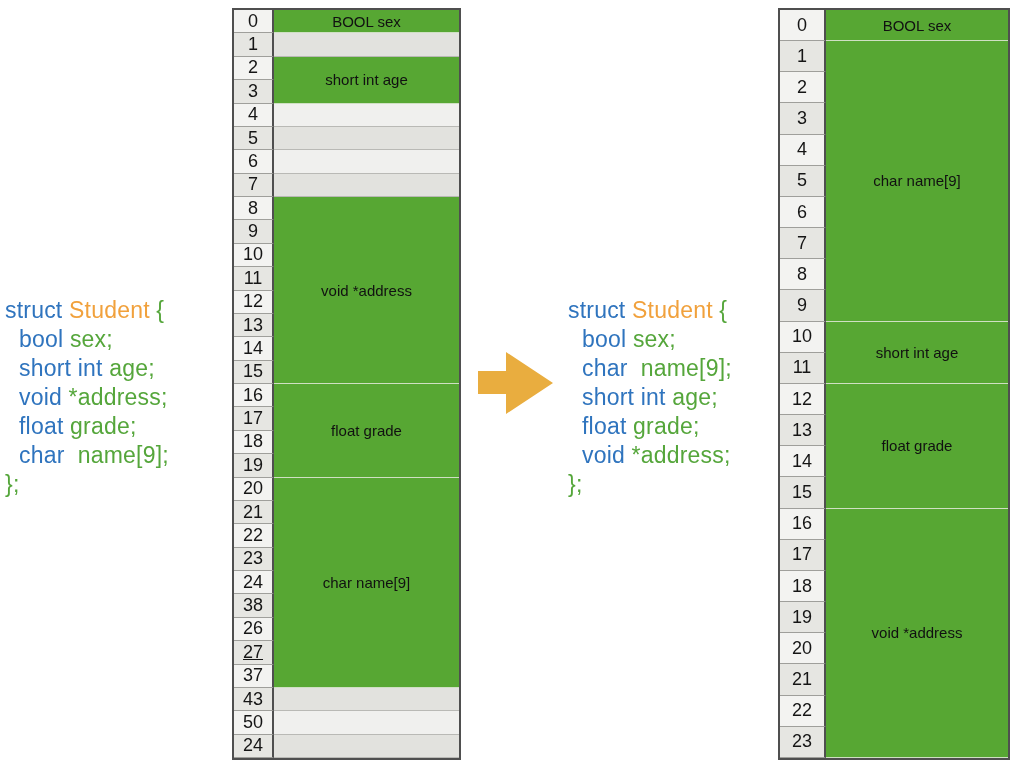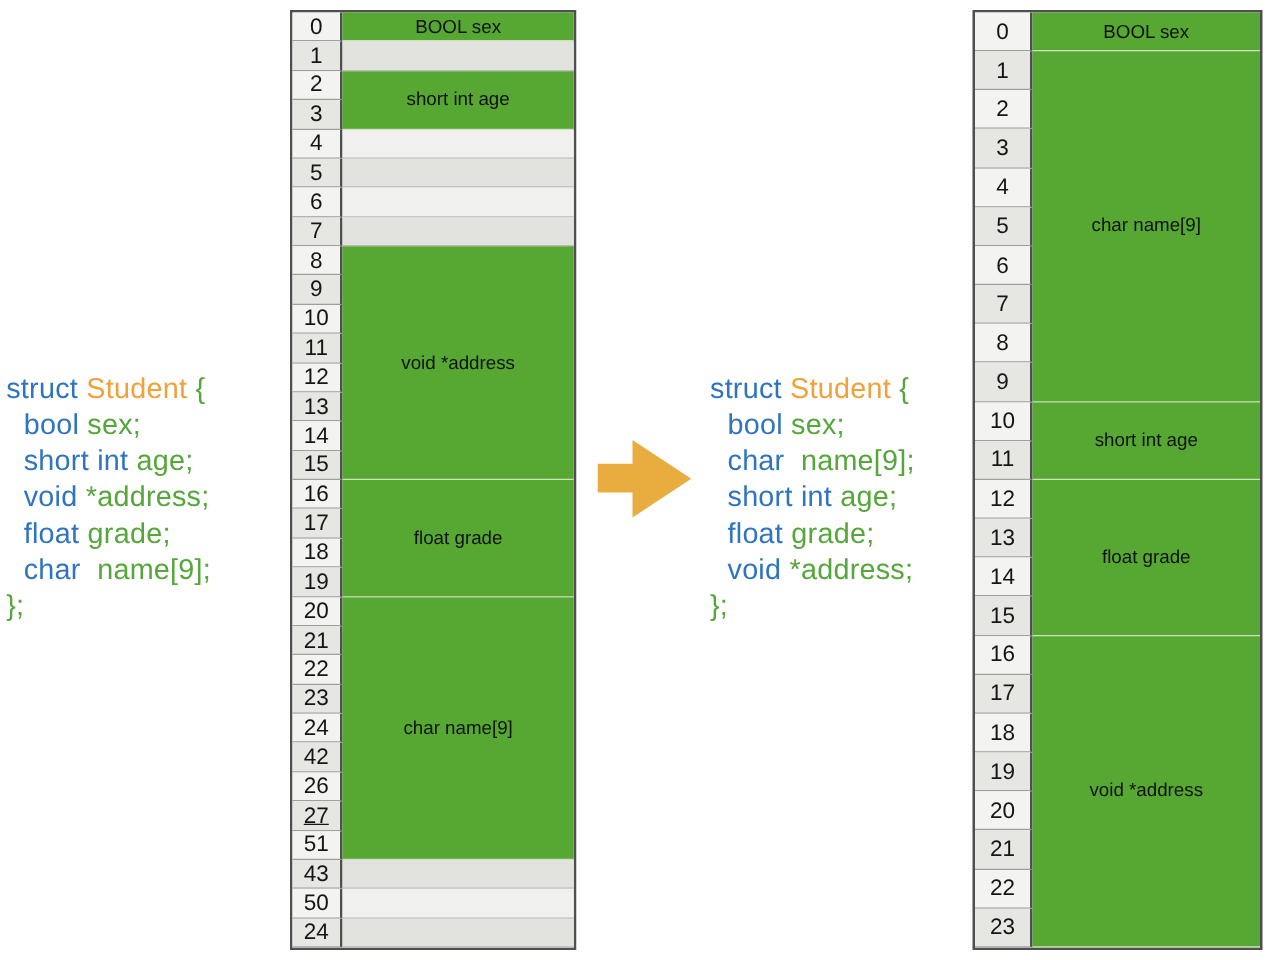--- a/index.html
+++ b/index.html
@@ -106,24 +106,24 @@
       <div class="byte-num odd" style="grid-row: 16 / 17;">15</div>
       <div class="byte-num even" style="grid-row: 17 / 18;">16</div>
       <div class="byte-num odd" style="grid-row: 18 / 19;">17</div>
       <div class="byte-num even" style="grid-row: 19 / 20;">18</div>
       <div class="byte-num odd" style="grid-row: 20 / 21;">19</div>
       <div class="byte-num even" style="grid-row: 21 / 22;">20</div>
       <div class="byte-num odd" style="grid-row: 22 / 23;">21</div>
       <div class="byte-num even" style="grid-row: 23 / 24;">22</div>
       <div class="byte-num odd" style="grid-row: 24 / 25;">23</div>
       <div class="byte-num even" style="grid-row: 25 / 26; text-align: right;">24</div>
-      <div class="byte-num odd" style="grid-row: 26 / 27;">42</div>
+      <div class="byte-num odd" style="grid-row: 26 / 27;">38</div>
       <div class="byte-num even" style="grid-row: 27 / 28;">26</div>
       <div class="byte-num odd" style="grid-row: 28 / 29; text-decoration: underline;">27</div>
-      <div class="byte-num even" style="grid-row: 29 / 30;">51</div>
+      <div class="byte-num even" style="grid-row: 29 / 30;">37</div>
       <div class="byte-num odd" style="grid-row: 30 / 31;">43</div>
       <div class="byte-num even" style="grid-row: 31 / 32;">50</div>
       <div class="byte-num odd" style="grid-row: 32 / 33;">24</div>
       <div class="field-cell" style="grid-row: 1 / 2;">BOOL sex</div>
       <div class="padding-cell odd" style="grid-row: 2 / 3;"></div>
       <div class="field-cell" style="grid-row: 3 / 5;">short int age</div>
       <div class="padding-cell even" style="grid-row: 5 / 6;"></div>
       <div class="padding-cell odd" style="grid-row: 6 / 7;"></div>
       <div class="padding-cell even" style="grid-row: 7 / 8;"></div>
       <div class="padding-cell odd" style="grid-row: 8 / 9;"></div>

